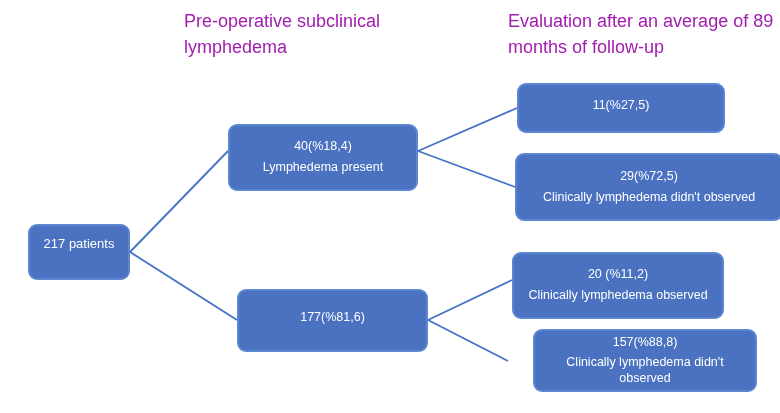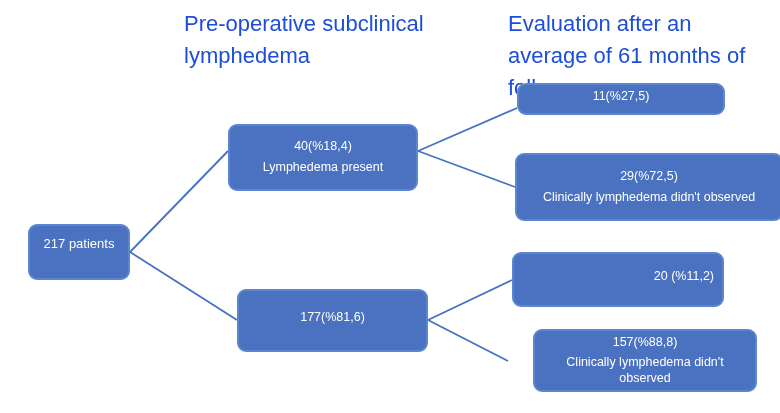--- a/index.html
+++ b/index.html
@@ -21,22 +21,22 @@
     top: 0;
     width: 780px;
     height: 413px;
   }
   .connectors line {
     stroke: #4472c4;
     stroke-width: 1.8;
   }
   .col-header {
     position: absolute;
-    color: #1d4ed8;
-    font-size: 22px;
+    color: #a21caf;
+    font-size: 18px;
     line-height: 1.45;
     font-weight: 400;
     letter-spacing: 0px;
   }
   .hdr-preop   { left: 184px; top: 8px;  width: 240px; }
   .hdr-eval    { left: 508px; top: 8px;  width: 268px; }
   .node {
     position: absolute;
     background: #4a72c1;
     border: 2px solid #5d86d1;
@@ -50,42 +50,42 @@
     box-sizing: border-box;
     font-size: 12.5px;
     line-height: 1.25;
     padding: 4px 8px;
   }
   .node .val { margin-bottom: 5px; }
   .node.single .val { margin-bottom: 16px; }
   .n-root      { left: 28px;  top: 224px; width: 102px; height: 56px; font-size: 13px; }
   .n-present   { left: 228px; top: 124px; width: 190px; height: 67px; }
   .n-absent    { left: 237px; top: 289px; width: 191px; height: 63px; gap: 48px; }
-  .n-persisted { left: 517px; top: 83px;  width: 208px; height: 32px; }
+  .n-persisted { left: 517px; top: 83px;  width: 208px; height: 50px; }
   .n-notobs1   { left: 515px; top: 153px; width: 268px; height: 68px; }
-  .n-observed  { left: 512px; top: 252px; width: 212px; height: 55px; align-items: flex-end; }
+  .n-observed  { left: 512px; top: 252px; width: 212px; height: 67px; }
   .n-notobs2   { left: 508px; top: 329px; width: 224px; height: 63px; margin-left: 25px; }
 </style>
 </head>
 <body>
 
 <div class="canvas">
 
   <svg class="connectors" viewBox="0 0 780 413">
     <line x1="130" y1="252" x2="228" y2="151"></line>
     <line x1="130" y1="252" x2="237" y2="320"></line>
     <line x1="418" y1="151" x2="517" y2="108"></line>
     <line x1="418" y1="151" x2="515" y2="187"></line>
     <line x1="428" y1="320" x2="512" y2="280"></line>
     <line x1="428" y1="320" x2="508" y2="361"></line>
   </svg>
 
   <div class="col-header hdr-preop">Pre-operative subclinical lymphedema</div>
 
-  <div class="col-header hdr-eval">Evaluation after an average of 61 months of follow-up</div>
+  <div class="col-header hdr-eval">Evaluation after an average of 89 months of follow-up</div>
 
   <div class="node single n-root">
     <div class="val">217 patients</div>
   </div>
 
   <div class="node n-present">
     <div class="val">40(%18,4)</div>
     <div class="lbl">Lymphedema present</div>
   </div>
 
@@ -97,20 +97,21 @@
     <div class="val">11(%27,5)</div>
   </div>
 
   <div class="node n-notobs1">
     <div class="val">29(%72,5)</div>
     <div class="lbl">Clinically lymphedema didn't observed</div>
   </div>
 
   <div class="node n-observed">
     <div class="val">20 (%11,2)</div>
+    <div class="lbl">Clinically lymphedema observed</div>
   </div>
 
   <div class="node n-notobs2">
     <div class="val">157(%88,8)</div>
     <div class="lbl">Clinically lymphedema didn't observed</div>
   </div>
 
 </div>
 
 </body></html>

